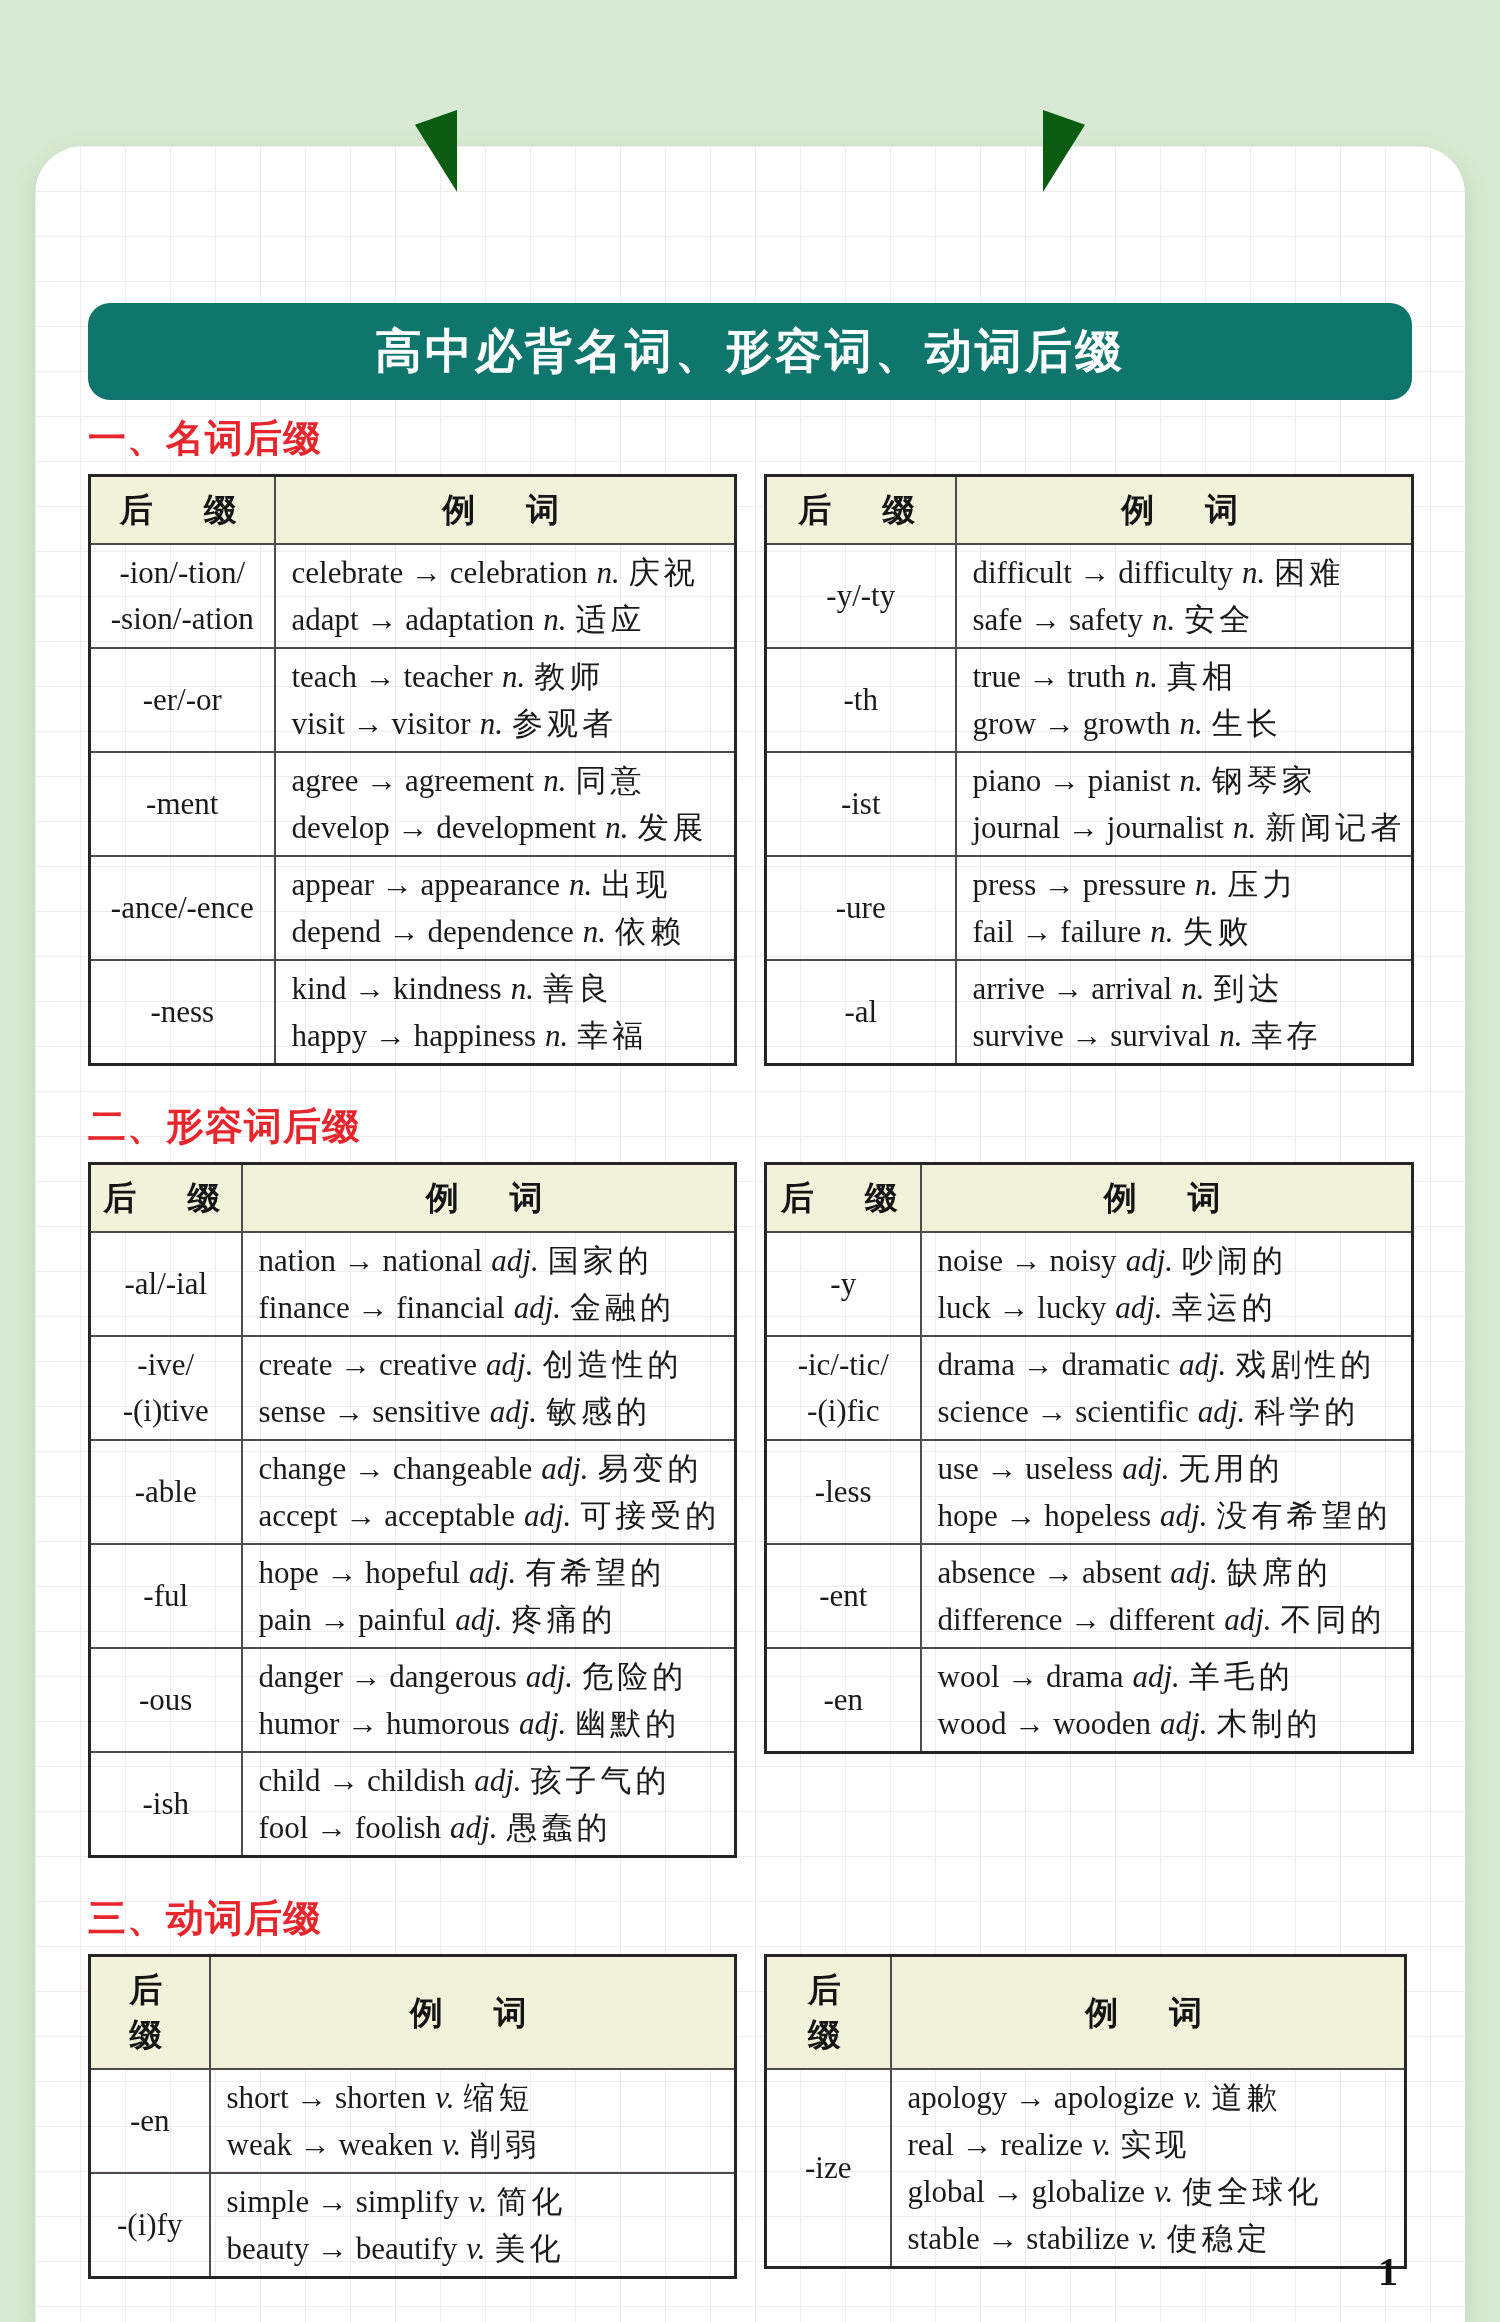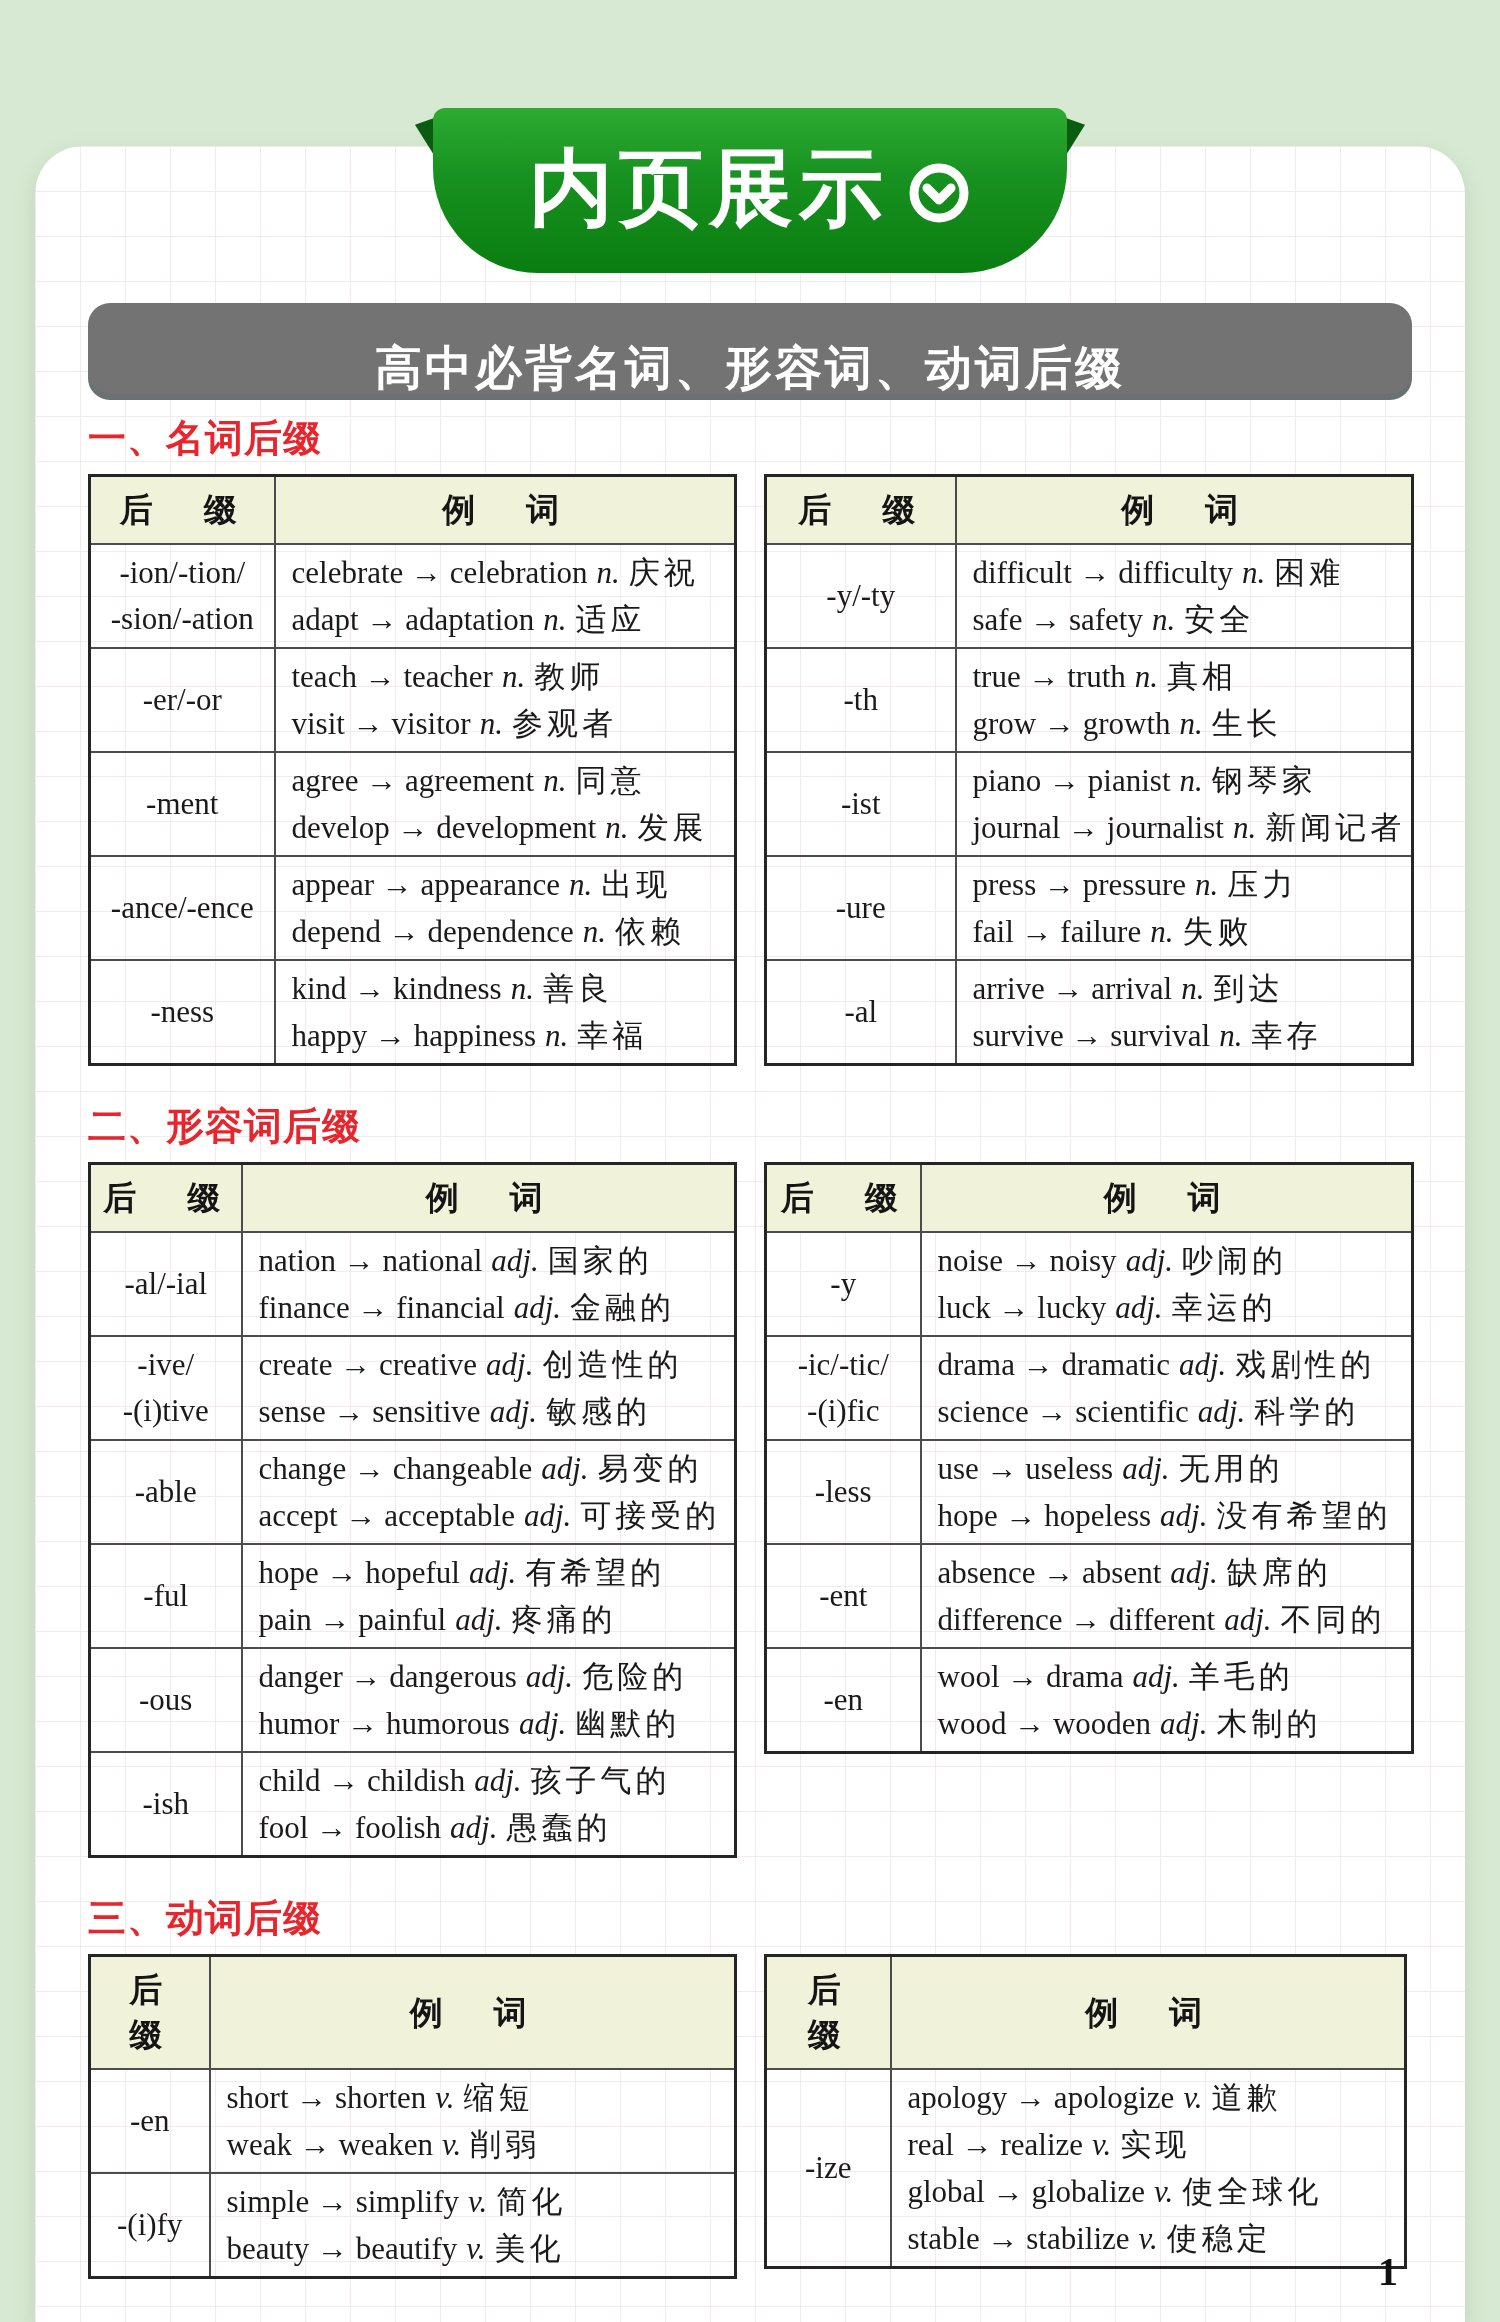--- a/index.html
+++ b/index.html
@@ -38,22 +38,22 @@
   .ribbon-title {
     color:#fff; font-family:"Liberation Sans","DejaVu Sans",sans-serif;
     font-weight:bold; font-size:84px; letter-spacing:6px; line-height:1;
     padding-bottom:6px;
   }
   .icon-chevron-circle { width:64px; height:64px; margin-top:4px; }
 
   
   .banner {
     position:absolute; left:88px; top:303px; width:1324px; height:97px; z-index:2;
-    background:#737373; border-radius:22px;
-    display:flex; align-items:flex-end; justify-content:center;
+    background:#0f766e; border-radius:22px;
+    display:flex; align-items:center; justify-content:center;
     box-shadow:inset 0 -6px 0 rgba(30,100,110,0.12);
   }
   .banner-title {
     color:#fff; font-family:"Liberation Sans","DejaVu Sans",sans-serif;
     font-weight:bold; font-size:47px; letter-spacing:3px;
   }
 
   
   .content { position:absolute; left:88px; top:414px; width:1337px; z-index:2; }
   .suffix-section { margin-bottom:36px; }
@@ -87,27 +87,20 @@
   }
 </style>
 </head>
 <body>
 
 <div class="card"></div>
 
 <div class="ribbon">
   <div class="ribbon-fold left"></div>
   <div class="ribbon-fold right"></div>
-  <div class="ribbon-body">
-    <span class="ribbon-title">内页展示</span>
-    <svg class="icon-chevron-circle" viewBox="0 0 64 64">
-      <circle cx="32" cy="32" r="25" fill="none" stroke="#ffffff" stroke-width="9"></circle>
-      <polyline points="20,27 32,39 44,27" fill="none" stroke="#ffffff" stroke-width="9" stroke-linecap="round" stroke-linejoin="round"></polyline>
-    </svg>
-  </div>
 </div>
 
 <div class="banner">
   <span class="banner-title">高中必背名词、形容词、动词后缀</span>
 </div>
 
 <div class="content" id="sections">
     <section class="suffix-section">
       <h2 class="section-title">一、名词后缀</h2>
       <div class="tables-row">

